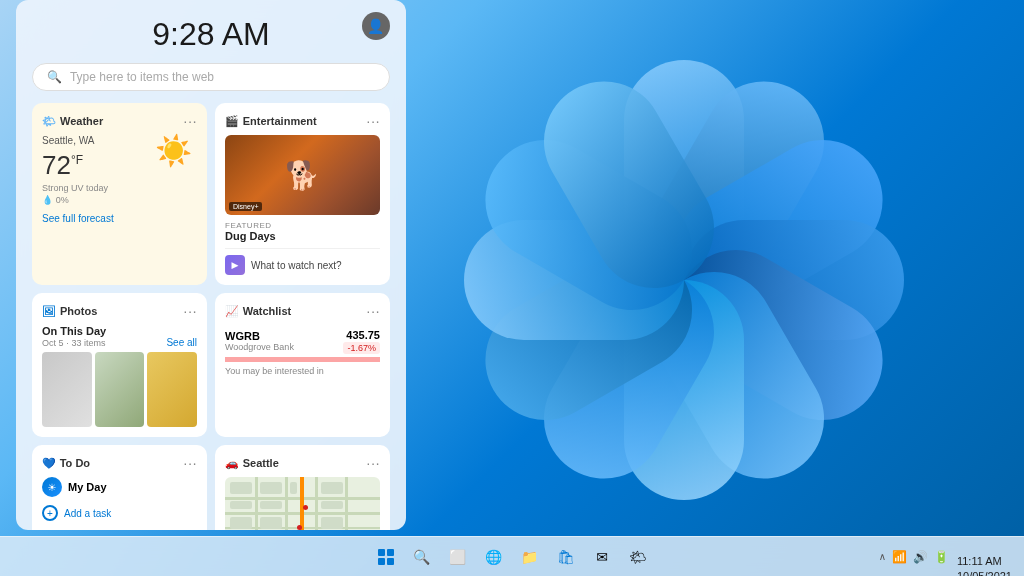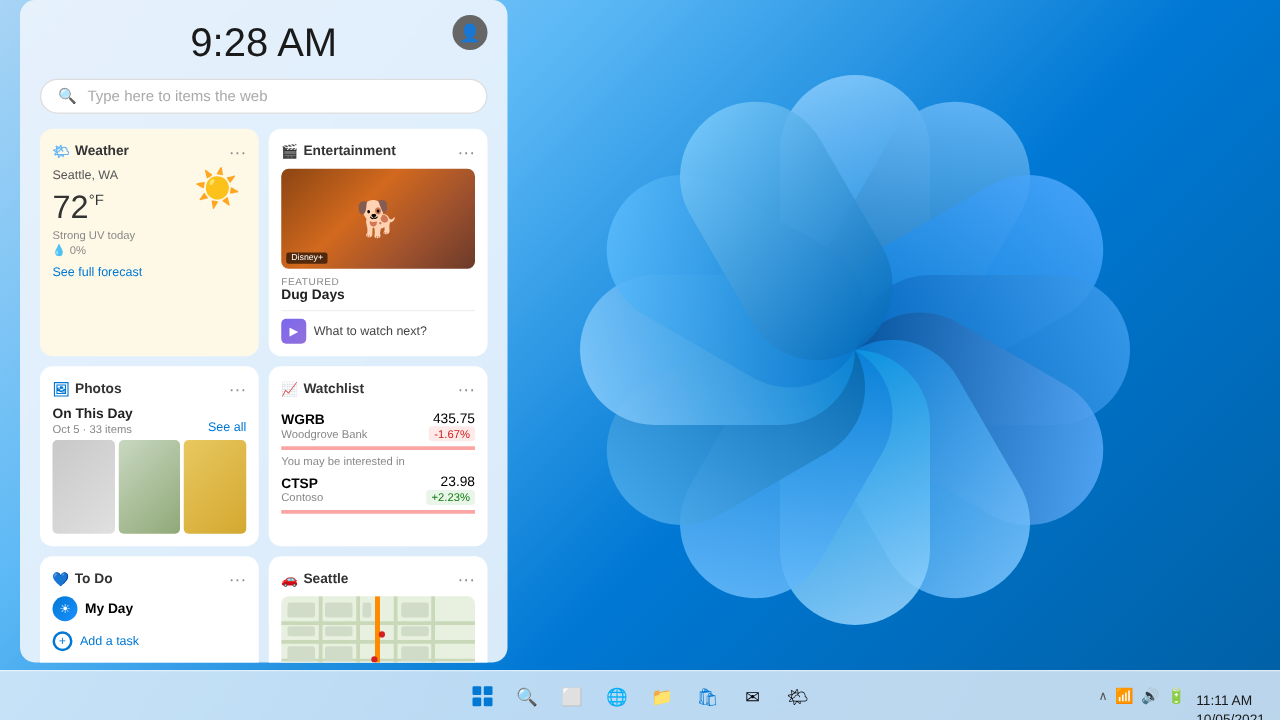--- a/index.html
+++ b/index.html
@@ -360,40 +360,40 @@
     
     .watchlist-widget {
       background: white;
     }
 
     .stock-row {
       display: flex;
       align-items: center;
       justify-content: space-between;
       padding: 4px 0;
-      border-bottom: 3px solid #fca5a5;
+      border-bottom: 5px solid #fca5a5;
     }
 
     .stock-name {
       font-size: 11px;
       font-weight: 600;
     }
 
     .stock-sub {
       font-size: 9px;
       color: #888;
     }
 
     .stock-price-col {
       text-align: right;
     }
 
     .stock-price {
       font-size: 11px;
-      font-weight: 400;
+      font-weight: 700;
     }
 
     .stock-change-neg {
       font-size: 9px;
       color: #d42020;
       background: #ffeaea;
       padding: 1px 4px;
       border-radius: 3px;
     }
 
@@ -683,30 +683,20 @@
           <div>
             <div class="stock-name">WGRB</div>
             <div class="stock-sub">Woodgrove Bank</div>
           </div>
           <div class="stock-price-col">
             <div class="stock-price">435.75</div>
             <span class="stock-change-neg">-1.67%</span>
           </div>
         </div>
         <div class="watchlist-suggestion">You may be interested in</div>
-        <div class="stock-row">
-          <div>
-            <div class="stock-name">CTSP</div>
-            <div class="stock-sub">Contoso</div>
-          </div>
-          <div class="stock-price-col">
-            <div class="stock-price">23.98</div>
-            <span class="stock-change-pos">+2.23%</span>
-          </div>
-        </div>
       </div>
 
       <div class="widget todo-widget">
         <div class="widget-header">
           <div class="widget-title">
             <span style="font-size:11px;">💙</span>
             <span>To Do</span>
           </div>
           <span class="widget-menu">···</span>
         </div>

